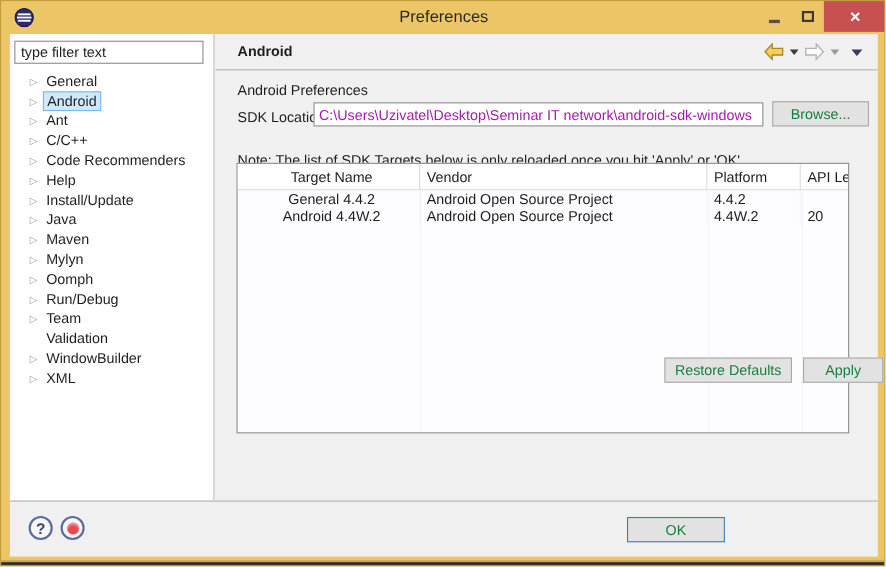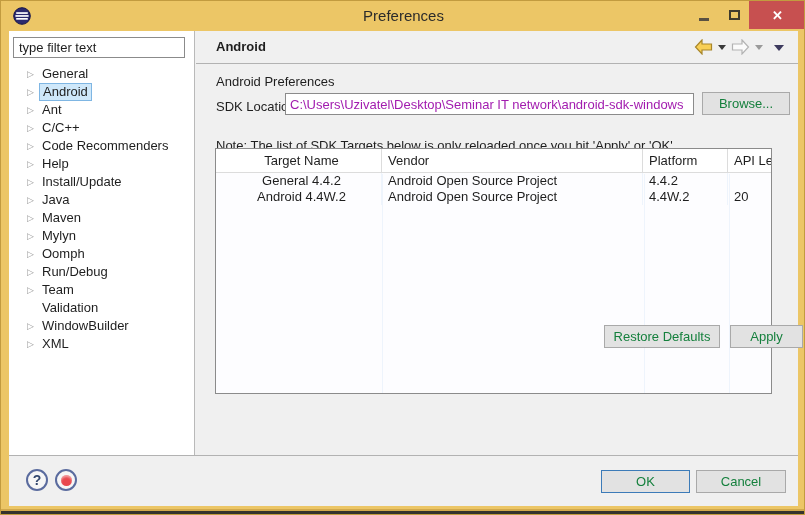--- a/index.html
+++ b/index.html
@@ -65,21 +65,21 @@
   .col3 { flex:1; }
   .colsep { position:absolute; top:25px; bottom:0; width:1px; background:#eef4fc; }
   .restore-btn { position:absolute; left:408px; top:294px; width:116px; height:23px; }
   .apply-btn { position:absolute; left:506px; top:294px; width:73px; height:23px;margin-left:28px; }
   
   .sep-full { position:absolute; left:0; top:424px; width:789px; height:1px; background:#b2b2b2; }
   .round-icon { position:absolute; top:438px; width:22px; height:22px; border:2px solid #5a6b9e; border-radius:50%; background:#f6f6f6; display:flex; align-items:center; justify-content:center; }
   .help-icon { left:17px; color:#32476e; font-weight:bold; font-size:14px; }
   .record-icon { left:46px; }
   .record-dot { width:11px; height:11px; border-radius:50%; background:#e8474d; box-shadow:inset 0 2px 2px rgba(255,255,255,.45); }
-  .ok-btn { position:absolute; left:592px; top:439px; width:89px; height:23px; border-color:#3c7bb8; }
+  .ok-btn { position:absolute; left:561px; top:439px; width:89px; height:23px; border-color:#3c7bb8; }
   .cancel-btn { position:absolute; left:687px; top:439px; width:90px; height:23px; }
 </style>
 </head>
 <body>
 
 <div class="window">
 
   <div class="titlebar">
     <svg class="app-icon" viewBox="0 0 18 18">
       <circle cx="9" cy="9" r="8.3" fill="#2c2a6e" stroke="#16144a" stroke-width="1"></circle>
@@ -250,19 +250,18 @@
     </div>
 
     <div class="sep-full"></div>
     <div class="round-icon help-icon">
         <span>?</span>
       </div>
     <div class="round-icon record-icon">
         <div class="record-dot"></div>
       </div>
     <div class="btn ok-btn">OK</div>
-    <div class="btn cancel-btn">Cancel</div>
 
   </div>
 
   <div class="gold-line"></div>
   <div class="screen-edge"></div>
 </div>
 
 </body></html>

